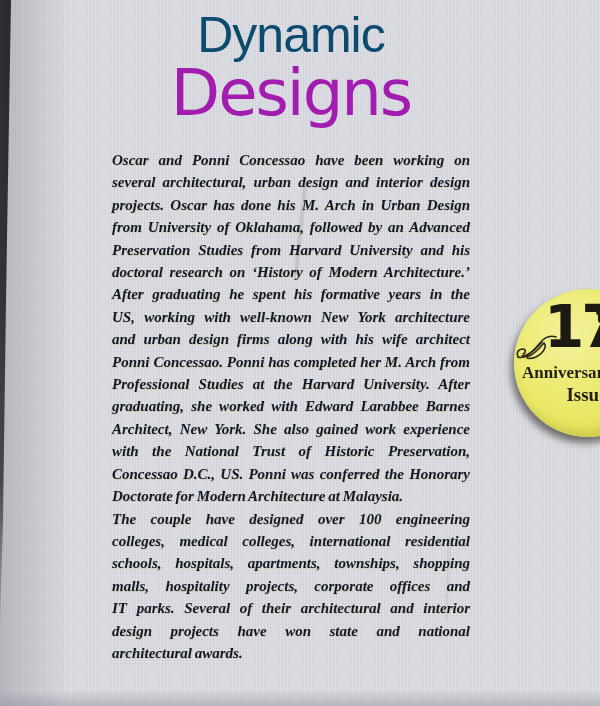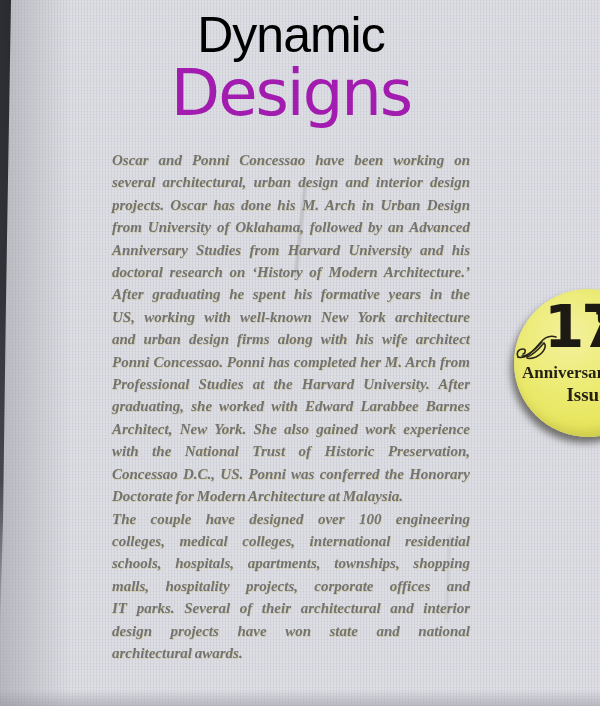--- a/index.html
+++ b/index.html
@@ -29,32 +29,32 @@
     pointer-events:none;
   }
   .smudge{position:absolute;background:rgba(110,106,100,.26);filter:blur(1px);}
   .smudge.s1{left:299px;top:182px;width:3px;height:95px;transform:rotate(6deg);}
   .smudge.s2{left:447px;top:535px;width:2px;height:85px;transform:rotate(2deg);opacity:.7;}
 
   
   .title-wrap{position:absolute;left:112px;top:8px;width:358px;text-align:center;}
   .title-1{
     font-family:"Liberation Sans", sans-serif;font-weight:400;
-    font-size:50px;line-height:54px;letter-spacing:-1px;color:#000000;
+    font-size:50px;line-height:54px;letter-spacing:-1px;color:#0c4a6e;
   }
   .title-2{
     font-family:"DejaVu Sans", sans-serif;font-weight:400;
     font-size:64px;line-height:70px;letter-spacing:-2px;color:#a21caf;margin-top:-4px;
   }
 
   
   .article{
     position:absolute;left:112px;top:149px;width:358px;
     font-family:"Liberation Serif", serif;font-weight:bold;font-style:italic;
-    font-size:15px;color:#737373;word-spacing:-1px;
+    font-size:15px;color:#0f172a;word-spacing:-1px;
     text-shadow:.6px .9px 0 rgba(195,175,70,.35);
   }
   .line{line-height:22.4px;text-align:justify;text-align-last:justify;white-space:normal;}
   .line.last{text-align-last:left;}
 
   
   .badge{
     position:absolute;left:514px;top:289px;width:148px;height:148px;border-radius:50%;
     background:radial-gradient(circle at 38% 32%, #f3f19e 0%, #eceb74 38%, #e6e455 78%, #d8d74e 100%);
     box-shadow:-3px 6px 7px rgba(45,42,35,.6), inset -4px -6px 10px rgba(160,155,60,.35);
@@ -92,21 +92,21 @@
   <div class="title-1">Dynamic</div>
   <div class="title-2">Designs</div>
 </header>
 
 <main class="article">
   <div>
     <div class="line">Oscar and Ponni Concessao have been working on</div>
     <div class="line">several architectural, urban design and interior design</div>
     <div class="line">projects. Oscar has done his M. Arch in Urban Design</div>
     <div class="line">from University of Oklahama, followed by an Advanced</div>
-    <div class="line">Anniversary Studies from Harvard University and his</div>
+    <div class="line">Preservation Studies from Harvard University and his</div>
     <div class="line">doctoral research on ‘History of Modern Architecture.’</div>
     <div class="line">After graduating he spent his formative years in the</div>
     <div class="line">US, working with well-known New York architecture</div>
     <div class="line">and urban design firms along with his wife architect</div>
     <div class="line">Ponni Concessao. Ponni has completed her M. Arch from</div>
     <div class="line">Professional Studies at the Harvard University. After</div>
     <div class="line">graduating, she worked with Edward Larabbee Barnes</div>
     <div class="line">Architect, New York. She also gained work experience</div>
     <div class="line">with the National Trust of Historic Preservation,</div>
     <div class="line">Concessao D.C., US. Ponni was conferred the Honorary</div>

